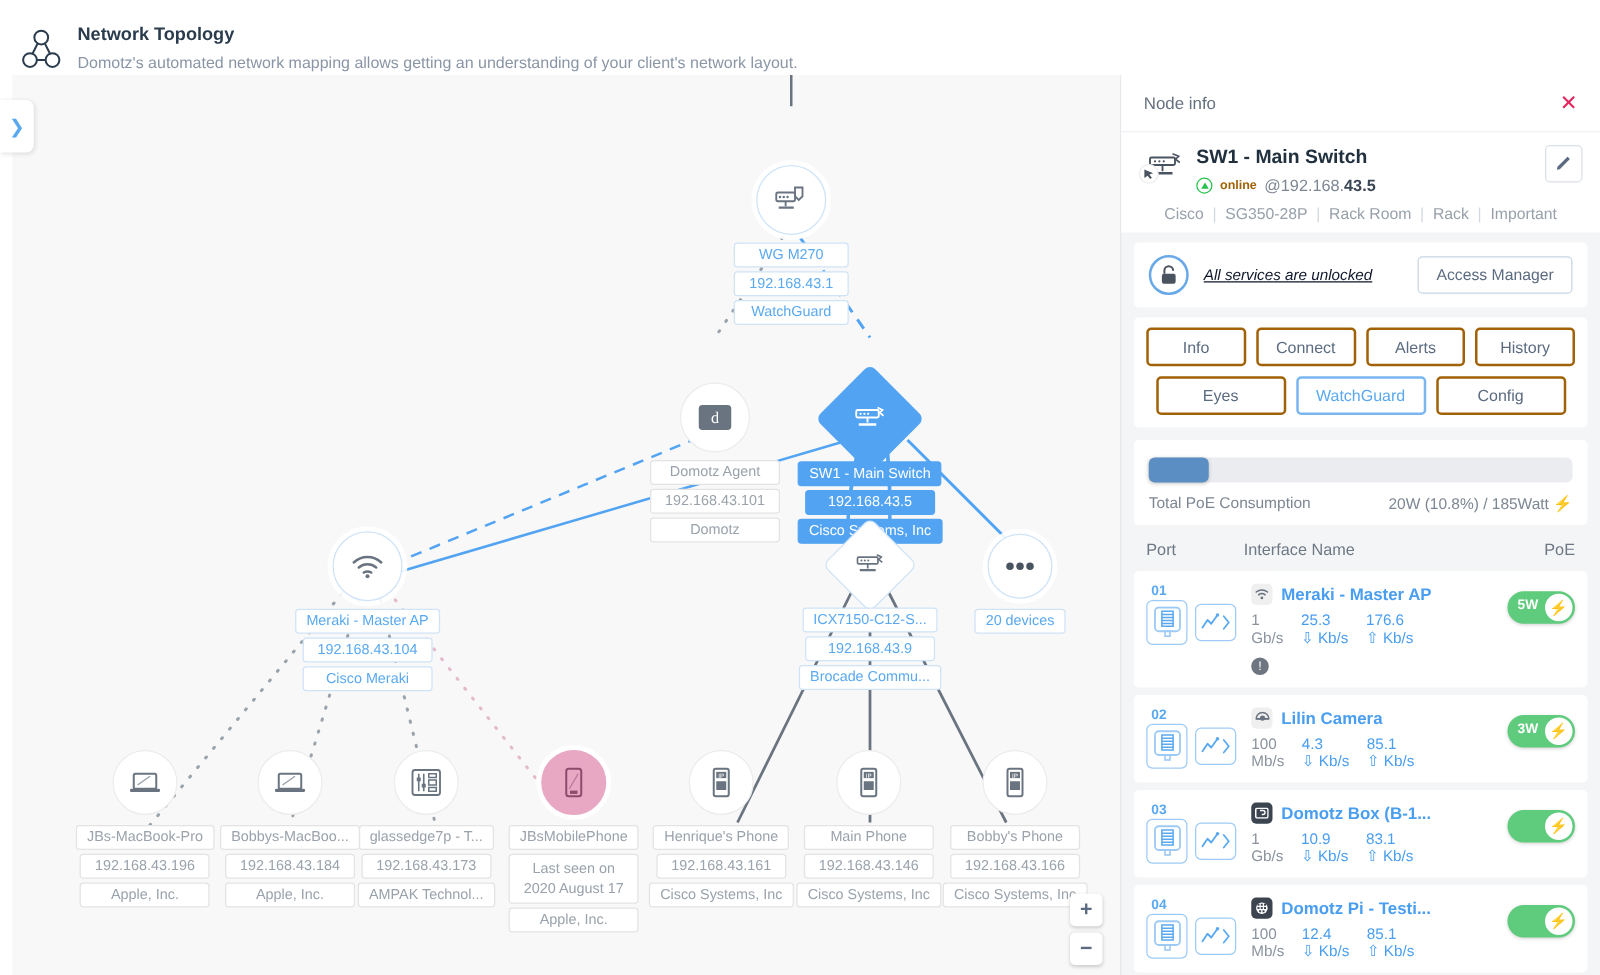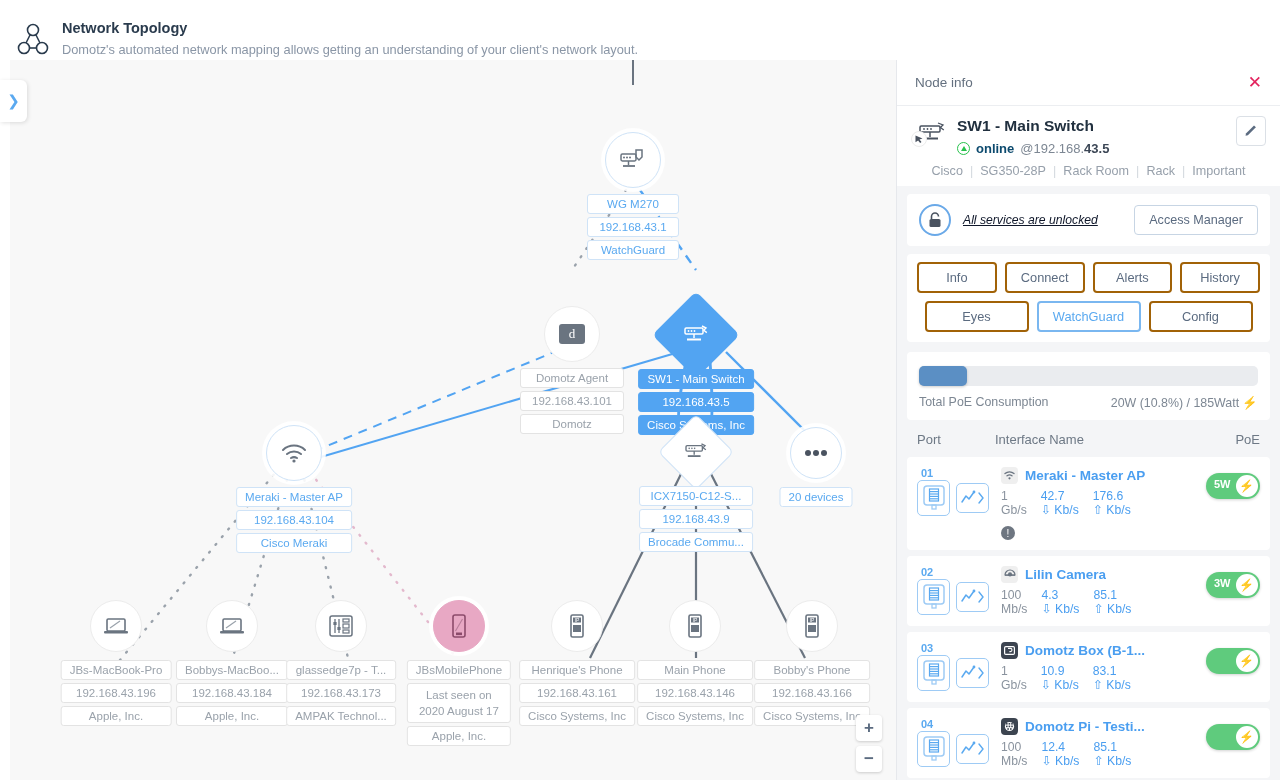--- a/index.html
+++ b/index.html
@@ -57,21 +57,21 @@
   .node .diamond {
     position: absolute; left: -31px; top: -31px; width: 62px; height: 62px;
     transform: rotate(45deg); border-radius: 6px;
     background: #fff; border: 1px solid #cfe3f7;
     display: flex; align-items: center; justify-content: center;
   }
   .node .diamond.sel { background: #52a4f2; border-color: #52a4f2; }
   .node .diamond > .ic { transform: rotate(-45deg); }
   .labels {
     position: absolute; top: 34px; left: 50%; transform: translateX(-50%);
-    display: flex; flex-direction: column; gap: 3px;
+    display: flex; flex-direction: column; align-items: center; gap: 3px;
     white-space: nowrap;
   }
   .labels .lbl {
     border: 1px solid #cfe3f7; border-radius: 3px; background: #fff;
     color: #5aa9f0; font-size: 11.5px; line-height: 18px; padding: 0 8px;
     min-width: 92px; text-align: center;
   }
   .labels.muted .lbl { border-color: #e3e3e3; color: #9aa2ab; }
   .labels.sel .lbl { background: #52a4f2; border-color: #52a4f2; color: #fff; }
   .labels .lbl.wide { min-width: 104px; }
@@ -103,21 +103,21 @@
   .node-card-top { display: flex; align-items: flex-start; }
   .node-ic-wrap { width: 46px; flex: 0 0 46px; padding-top: 4px; position: relative;}
   .node-card-main { flex: 1; }
   .node-name { font-size: 15.5px; font-weight: bold; color: #21303f; line-height: 20px;}
   .node-status { display: flex; align-items: center; gap: 6px; margin-top: 5px; }
   .dot-online {
     width: 13px; height: 13px; border-radius: 50%; border: 1.5px solid #27c24c;
     display: inline-flex; align-items: center; justify-content: center;
   }
   .dot-online > i { border-left: 3.5px solid transparent; border-right: 3.5px solid transparent; border-bottom: 5px solid #27c24c; }
-  .status-txt { color: #0c4a6e; font-size: 13px; font-weight: bold; }
+  .status-txt { color: #a16207; font-size: 10px; font-weight: bold; }
   .ip-txt { color: #7d8793; font-size: 13px; }
   .ip-txt b { color: #3c4756; }
   .edit-btn {
     width: 30px; height: 30px; border: 1px solid #dbe0e6; border-radius: 4px;
     background: #fff; display: flex; align-items: center; justify-content: center;
     color: #5b6b80; cursor: pointer;
   }
   .meta-row {
     display: flex; justify-content: center; align-items: center; gap: 7px;
     margin-top: 8px; font-size: 12.6px; color: #97a0ab;
@@ -605,21 +605,21 @@
                   <svg width="11" height="9" viewBox="0 0 11 9">
                     <path d="M1 2.6 A7 7 0 0 1 10 2.6" fill="none" stroke="#6a7480" stroke-width="1.3" stroke-linecap="round"></path>
                     <path d="M3 4.8 A4 4 0 0 1 8 4.8" fill="none" stroke="#6a7480" stroke-width="1.3" stroke-linecap="round"></path>
                     <circle cx="5.5" cy="7.3" r="1.1" fill="#6a7480"></circle>
                   </svg>
                 </span>
                 <span class="pb-name">Meraki - Master AP</span>
               </div>
               <div class="pb-stats">
                 <span class="stat"><span class="v">1</span><br><span class="u">Gb/s</span></span>
-                <span class="stat blue"><span class="v">42.7</span><br><span class="chev">⇩</span> <span class="u">Kb/s</span></span>
+                <span class="stat blue"><span class="v">25.3</span><br><span class="chev">⇩</span> <span class="u">Kb/s</span></span>
                 <span class="stat blue"><span class="v">176.6</span><br><span class="chev">⇧</span> <span class="u">Kb/s</span></span>
               </div>
               <div class="pb-note">
                 <span class="note-ic">!</span>
               </div>
             </div>
             <div class="poe-cell">
               <div class="toggle">
                 <span class="w">5W</span>
                 <span class="knob">⚡</span>

